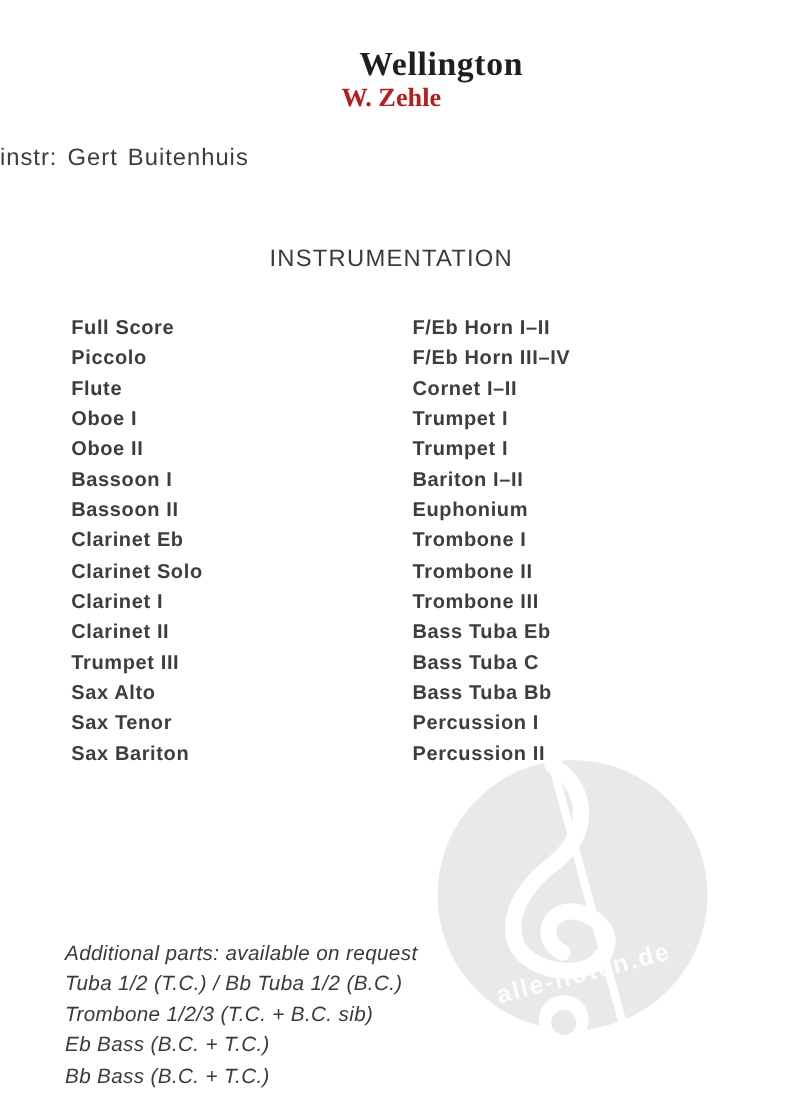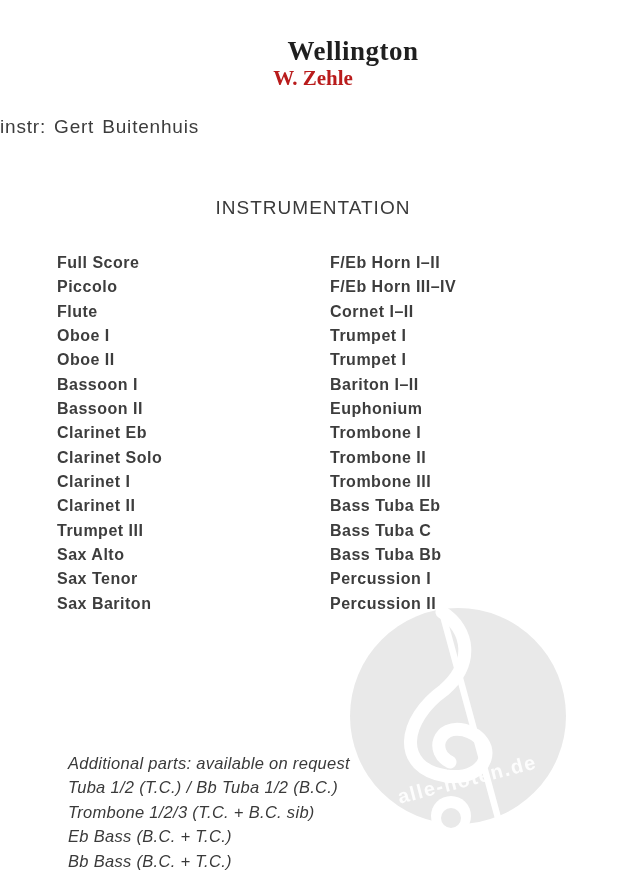--- a/index.html
+++ b/index.html
@@ -60,21 +60,21 @@
     letter-spacing: 0.5px;
     color: #3d3d3d;
     white-space: nowrap;
     z-index: 2;
     font-weight: bold;
   }
   .col-left  { left: 57px;  }
   .col-right { left: 330px; }
   .additional {
     position: absolute;
-    left: 68px; top: 751px;
+    left: 52px; top: 751px;
     font-style: italic;
     font-size: 16.5px;
     line-height: 24.4px;
     letter-spacing: 0.3px;
     color: #3a3a3a;
     white-space: nowrap;
     z-index: 2;
   }
   .watermark-svg {
     position: absolute;

